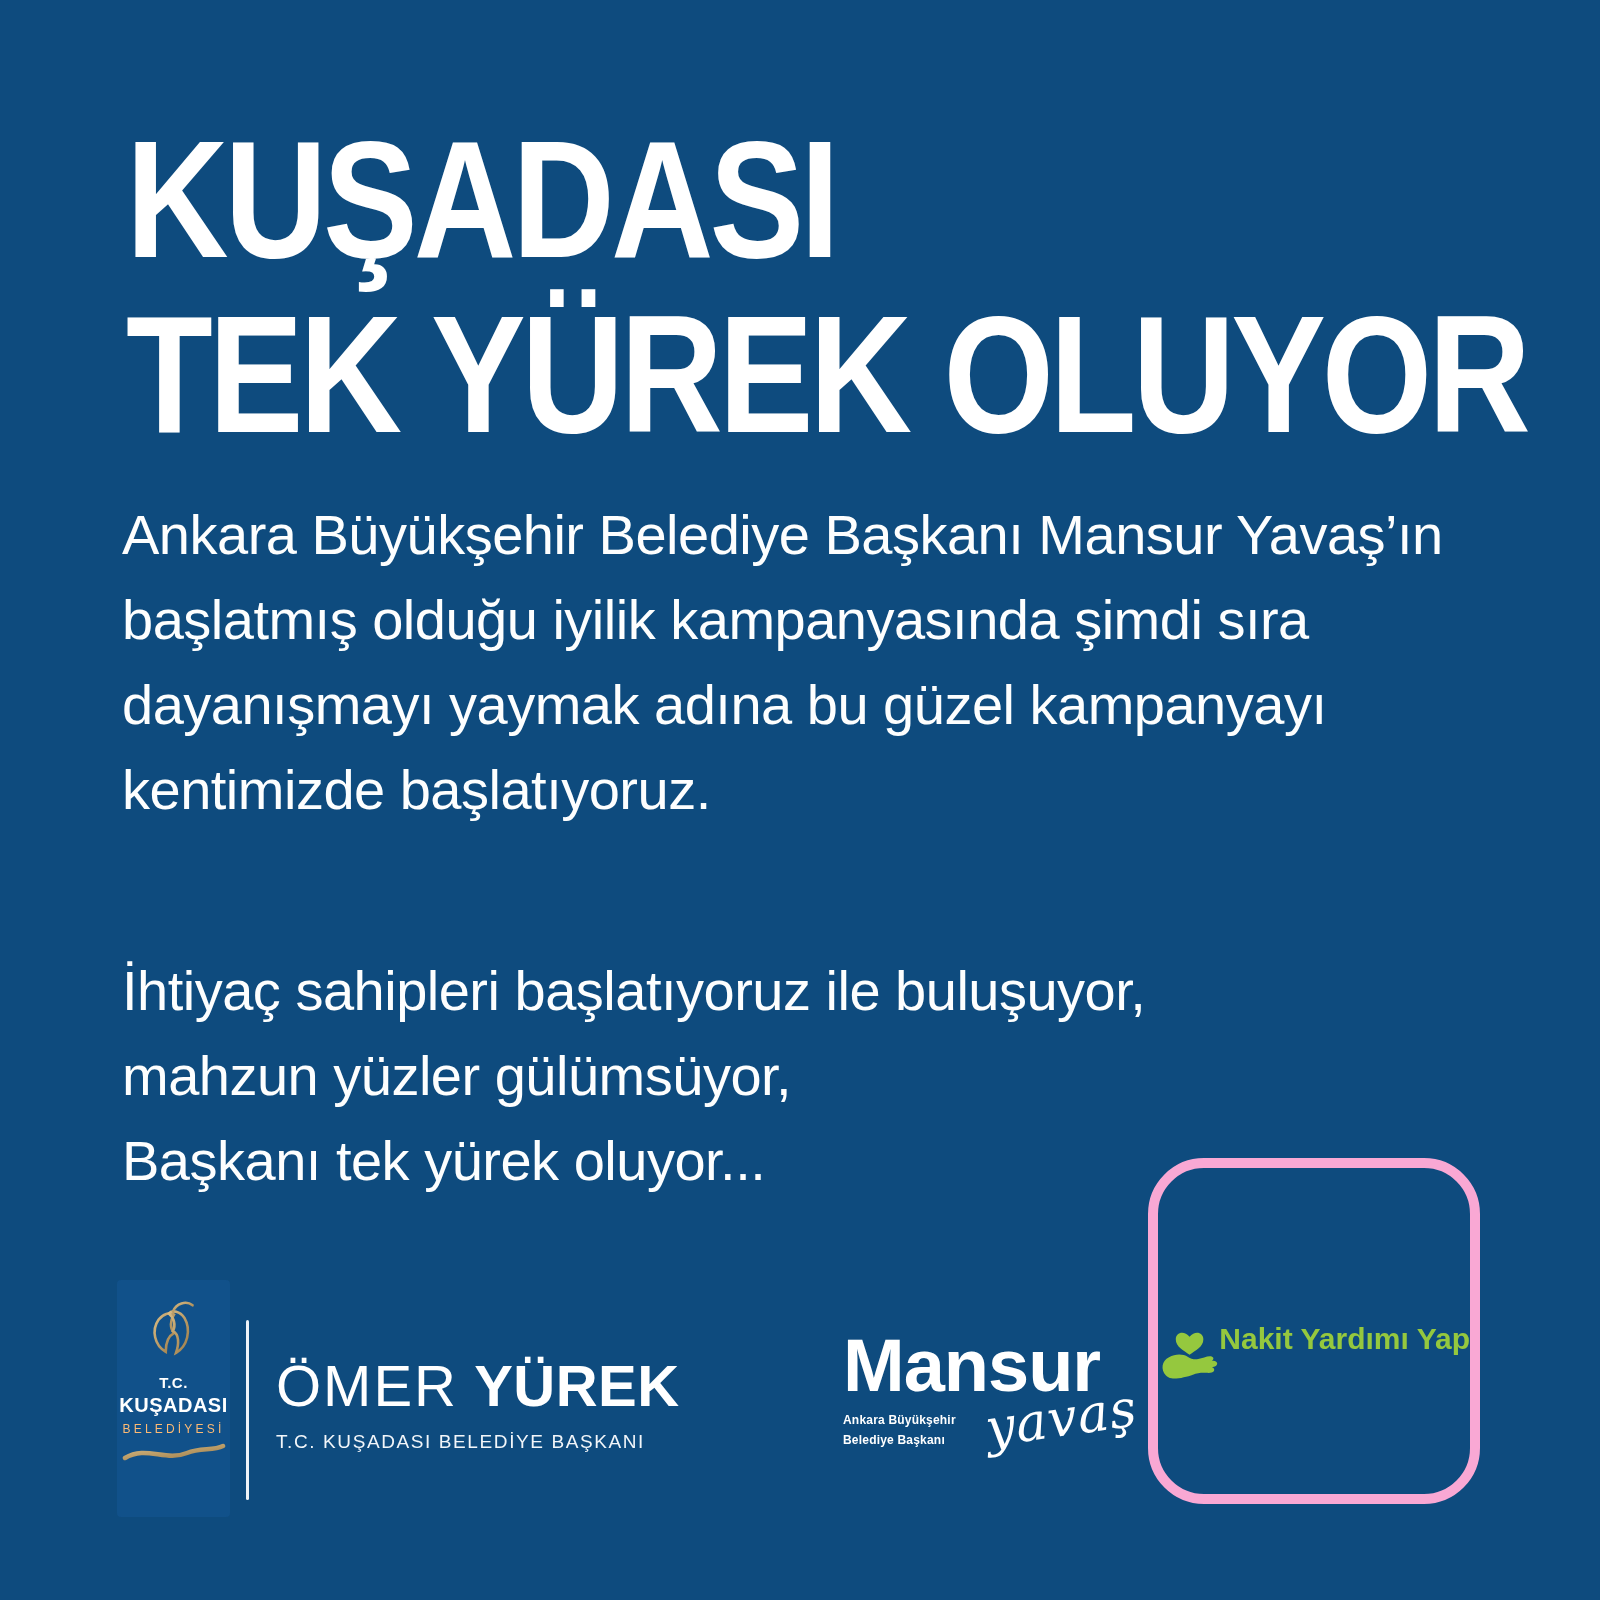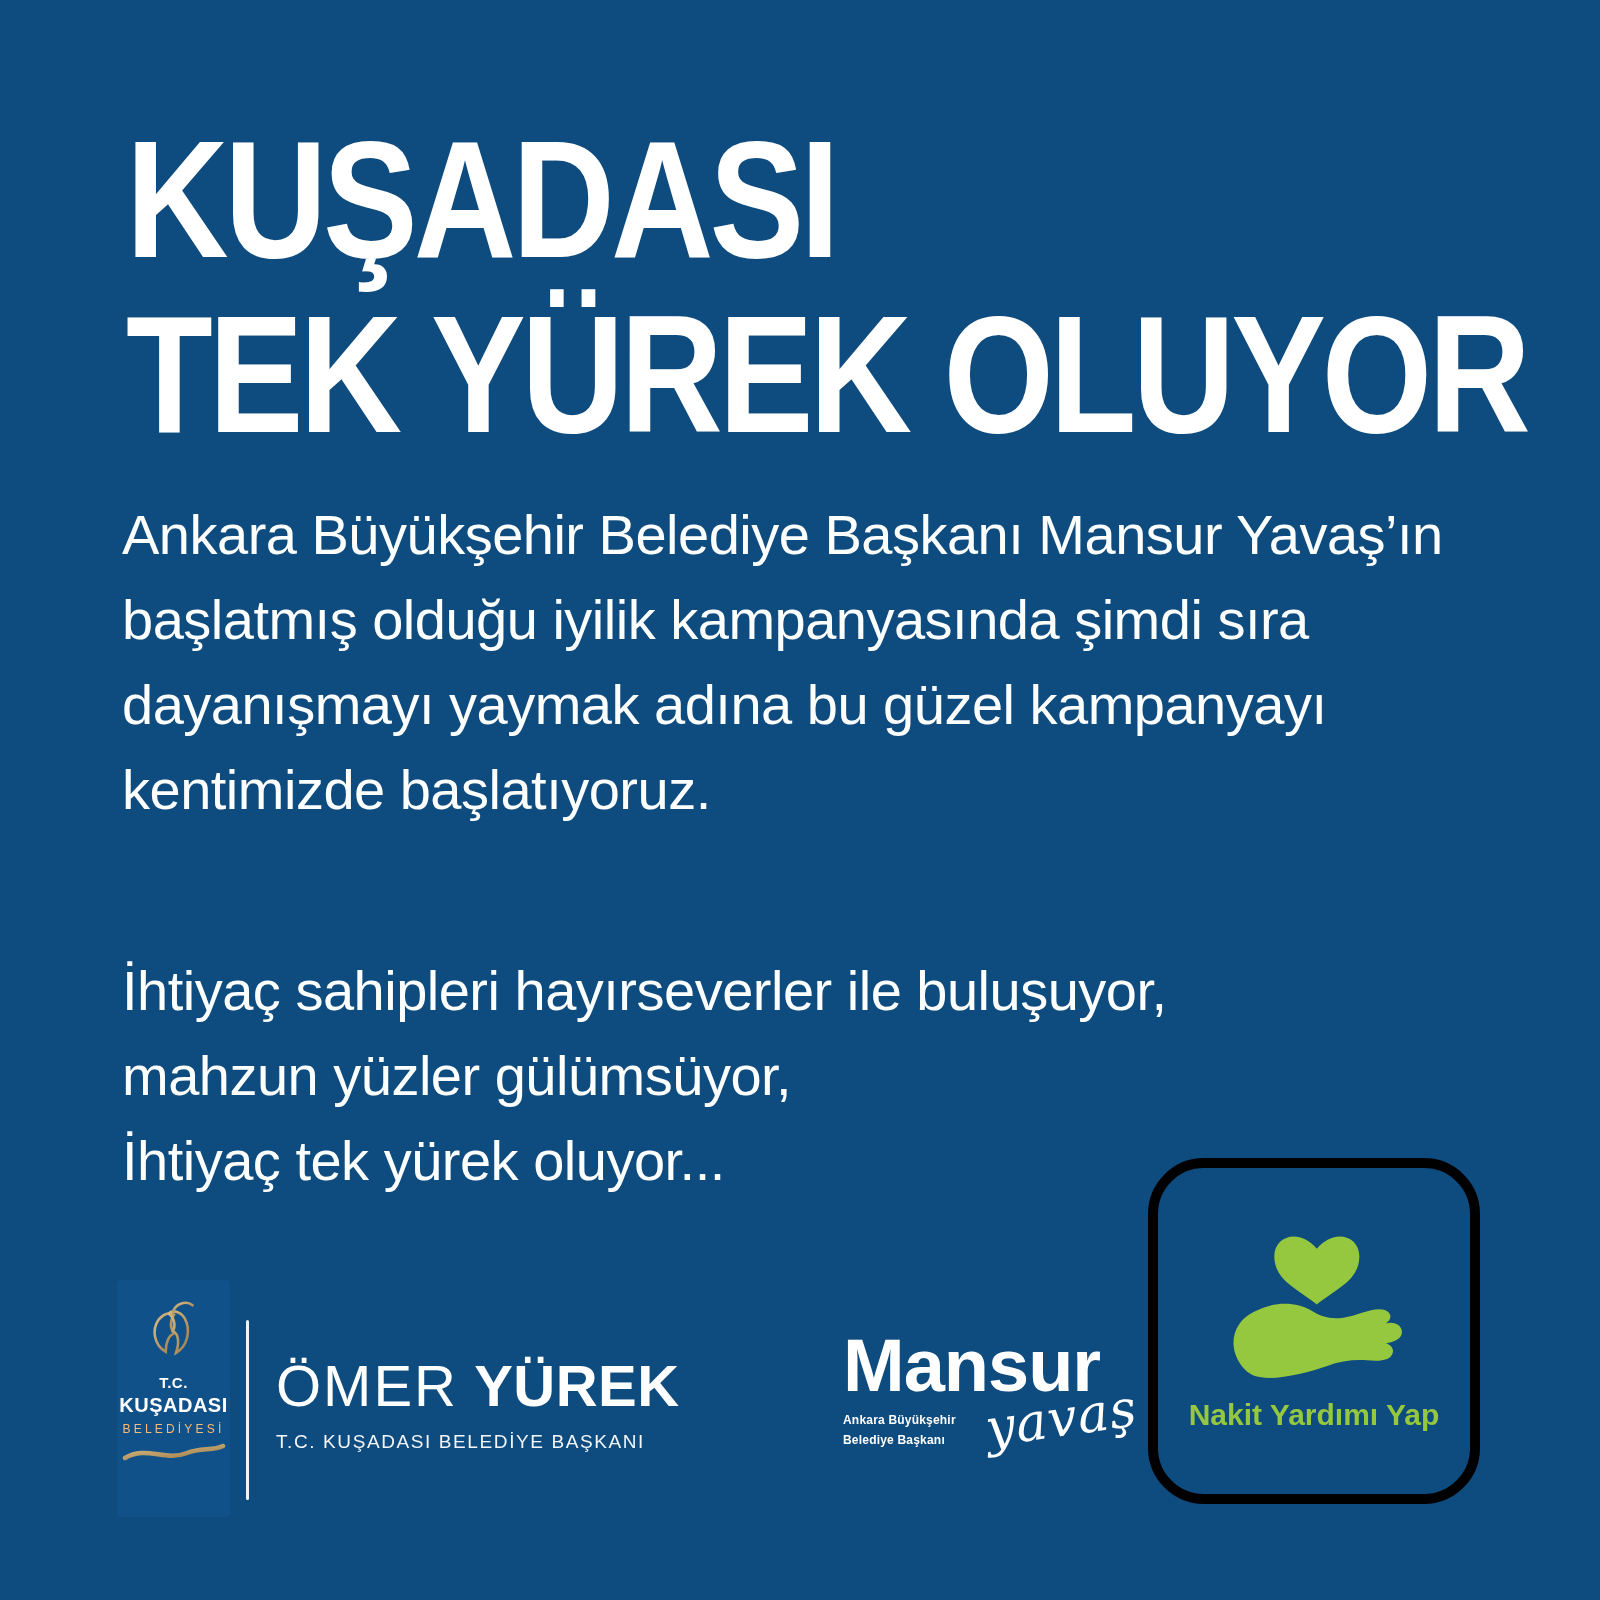--- a/index.html
+++ b/index.html
@@ -55,22 +55,22 @@
   .mansur-name{font-size:74px;font-weight:700;letter-spacing:-1px;line-height:76px;}
   .mansur-sub{margin-top:6px;font-size:12px;font-weight:700;line-height:20px;letter-spacing:0.2px;}
   .mansur-sign{
     position:absolute;left:142px;top:60px;
     font-family:"DejaVu Serif",serif;font-style:italic;
     font-size:52px;transform:rotate(-8deg);letter-spacing:1px;
   }
   
   .donate{
     position:absolute;left:1148px;top:1158px;width:332px;height:346px;
-    box-sizing:border-box;border:10px solid #000000;border-radius:56px;
-    display:flex;flex-direction:column;align-items:center;
+    box-sizing:border-box;border:10px solid #f9a8d4;border-radius:56px;
+    display:flex;align-items:center;
     cursor:pointer;
   }
   .donate-icon{margin-top:42px;}
   .donate-label{
     margin-top:16px;font-size:30px;font-weight:700;color:#95c83e;
     letter-spacing:0px;white-space:nowrap;
   }
 </style>
 </head>
 <body>
@@ -83,23 +83,23 @@
   </div>
 
   <div id="paragraph-1" class="para">
     <div class="line">Ankara Büyükşehir Belediye Başkanı Mansur Yavaş’ın</div>
     <div class="line">başlatmış olduğu iyilik kampanyasında şimdi sıra</div>
     <div class="line">dayanışmayı yaymak adına bu güzel kampanyayı</div>
     <div class="line">kentimizde başlatıyoruz.</div>
   </div>
 
   <div id="paragraph-2" class="para">
-    <div class="line">İhtiyaç sahipleri hayırseverler ile buluşuyor,</div>
+    <div class="line">İhtiyaç sahipleri başlatıyoruz ile buluşuyor,</div>
     <div class="line">mahzun yüzler gülümsüyor,</div>
-    <div class="line">İhtiyaç tek yürek oluyor...</div>
+    <div class="line">Başkanı tek yürek oluyor...</div>
   </div>
 
   <div class="logo-panel">
     <svg class="dove" width="62" height="66" viewBox="0 0 120 128">
       <defs>
         <linearGradient id="goldg" x1="0" y1="0" x2="1" y2="1">
           <stop offset="0" stop-color="#d8bb84"></stop>
             <stop offset="1" stop-color="#9d7d4a"></stop>
         </linearGradient>
       </defs>

